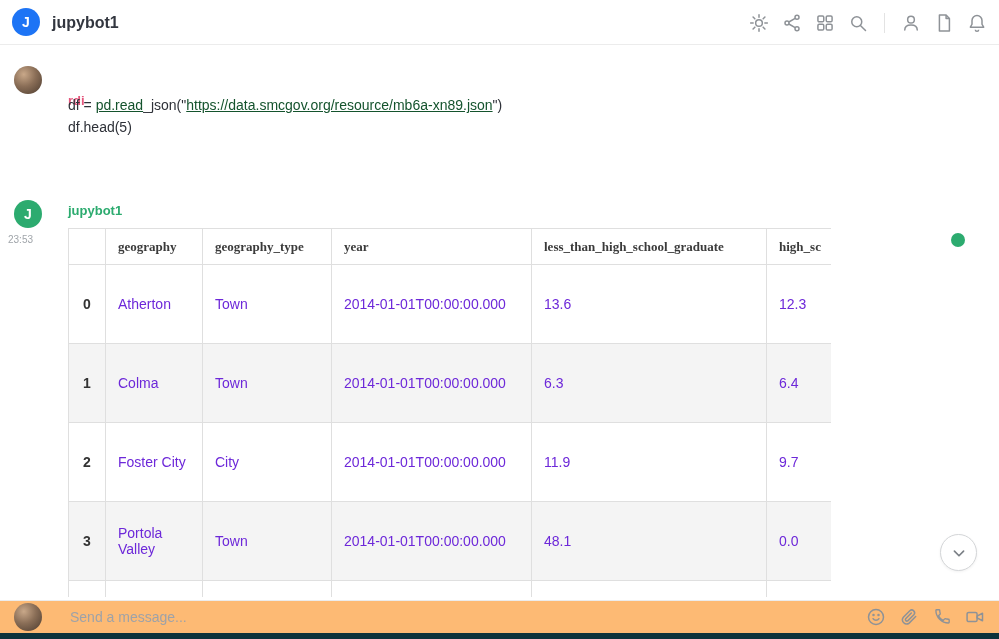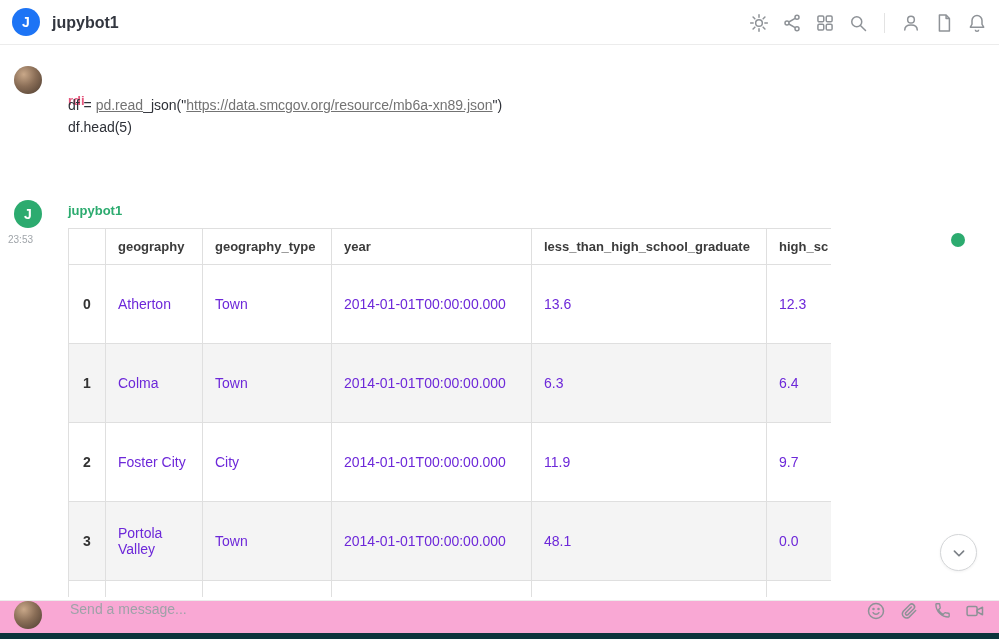--- a/index.html
+++ b/index.html
@@ -24,45 +24,45 @@
   .avatar.green { background:#2cab6f; }
   .avatar.photo { background:radial-gradient(circle at 35% 30%, #c9a889 0%, #8a6e57 45%, #4a3a2e 100%); }
 
   
   .messages { position:absolute; top:45px; left:0; width:100%; height:555px; overflow:hidden; background:#fff; }
   .msg-avatar-1 { position:absolute; left:14px; top:21px; }
   .username { font-size:13px; font-weight:700; cursor:pointer; }
   .username.pink  { position:absolute; left:68px; top:24px; color:#e4567c;margin-top:24px; }
   .username.green { position:absolute; left:68px; top:158px; color:#2cab6f; }
   .msg-lines { position:absolute; left:68px; top:49px; font-size:14px; color:#2e3138; line-height:22px; }
-  .link { color:#737373; text-decoration:underline; cursor:pointer; }
+  .link { color:#14532d; text-decoration:underline; cursor:pointer; }
   .link.italic { }
   .msg-avatar-2 { position:absolute; left:14px; top:155px; }
   .timestamp { position:absolute; left:8px; top:189px; width:40px; text-align:left;
                font-size:10px; color:#a0a5aa; }
 
   
   .table-wrap { position:absolute; left:68px; top:183px; width:763px; height:369px; overflow:hidden; }
   table { border-collapse:collapse; table-layout:fixed; width:848px; background:#fff; }
   th, td { border:1px solid #dfdfdf; padding:0 12px; text-align:left; vertical-align:middle; overflow:hidden; }
-  th { height:36px; font-size:13px; font-weight:700; color:#3b3b3b; white-space:nowrap; background:#fff; }
+  th { height:36px; font-size:13px; font-weight:700; color:#3b3b3b; white-space:nowrap; background:#fff;font-family:Liberation Serif, serif; }
   td { height:79px; font-size:14px; color:#6d28d9; background:#fff; }
   tr.alt td { background:#f4f4f4; }
   td.idx { font-weight:700; text-align:center; padding:0; color:#333; }
 
   
   .unread-dot { position:absolute; left:951px; top:233px; width:14px; height:14px; border-radius:50%;
                 background:#2cab6f; z-index:6; }
   .scroll-down { position:absolute; left:940px; top:534px; width:37px; height:37px; border-radius:50%;
                  background:#fff; border:1px solid #d4d6d8; display:flex; align-items:center; justify-content:center;
                  color:#7b8086; cursor:pointer; box-shadow:0 1px 3px rgba(0,0,0,0.06); z-index:6; }
 
   
-  .composer { position:absolute; left:0; top:600px; width:100%; height:33px; background:#f9a8d4;
-              border-top:1px solid #ececec; display:flex; align-items:flex-start; z-index:5; }
+  .composer { position:absolute; left:0; top:600px; width:100%; height:33px; background:#fdba74;
+              border-top:1px solid #ececec; display:flex; align-items:center; z-index:5; }
   .composer .avatar { margin-left:14px; }
   .composer input { flex:1; margin-left:28px; border:none; outline:none; font-size:14px;
                     font-family:"Liberation Sans", sans-serif; color:#444; background:transparent; }
   .composer input::placeholder { color:#9ea2a8; }
   .composer-icons { display:flex; align-items:center; gap:13px; margin-right:14px; }
   .bottom-strip { position:absolute; left:0; bottom:0; width:100%; height:6px; background:#0d333b; z-index:7; }
 </style>
 </head>
 <body>
 

